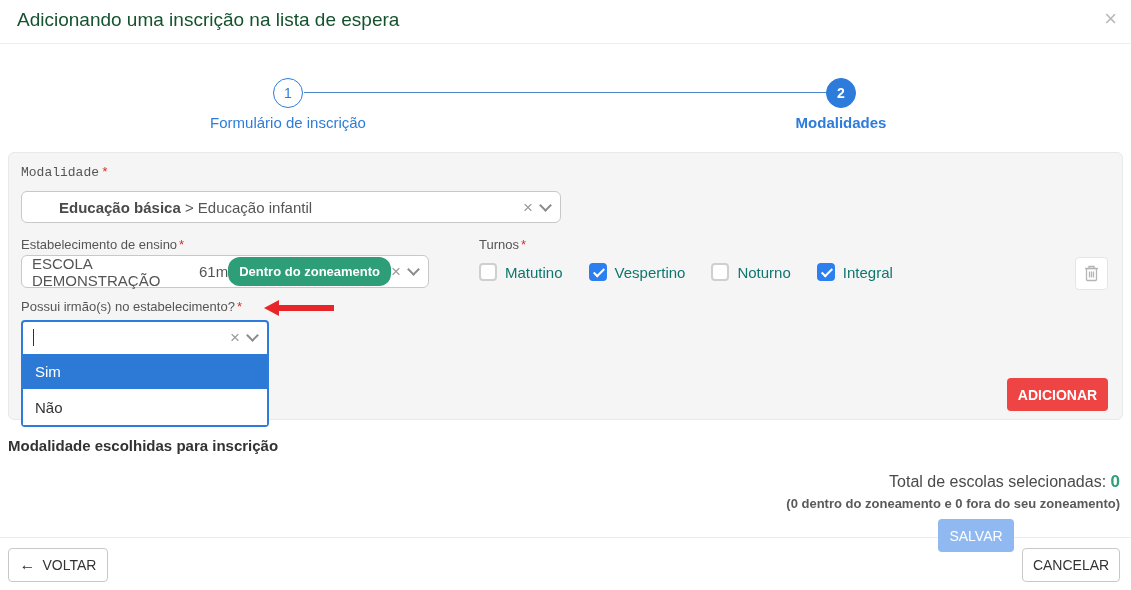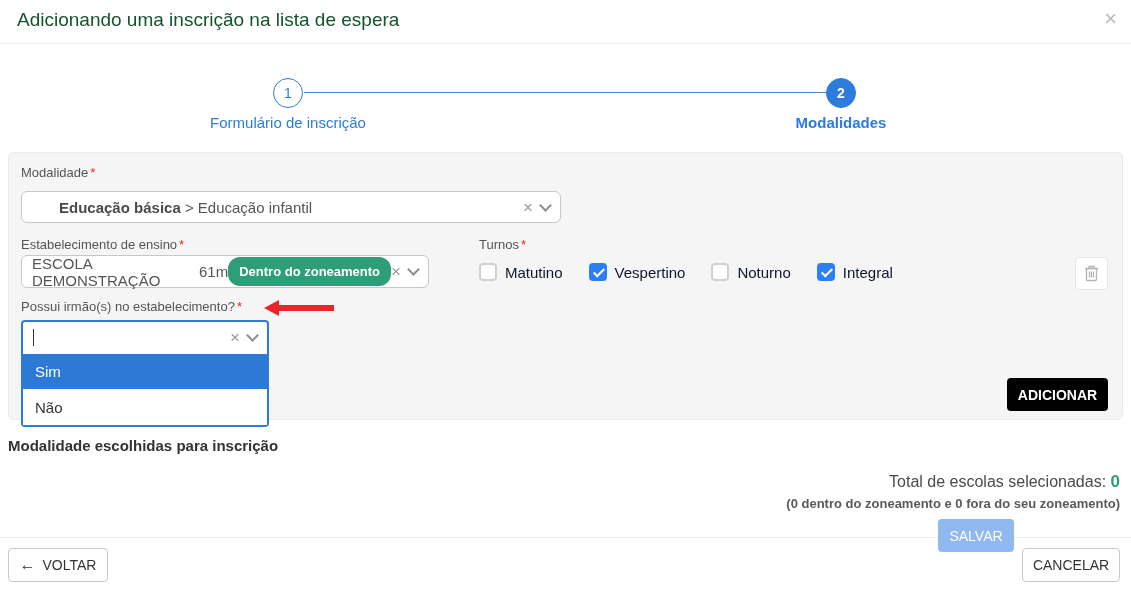--- a/index.html
+++ b/index.html
@@ -36,21 +36,21 @@
   .clear-x { color:#9a9a9a; font-size:17px; line-height:1; cursor:pointer; }
   .chev { width:9px; height:9px; border-left:2px solid #8b8b8b; border-bottom:2px solid #8b8b8b;
      transform:rotate(-45deg); margin-top:-4px; cursor:pointer; }
   .bold-part { font-weight:bold; color:#4a4a4a; }
 
   .badge { background:#2e9e79; color:#fff; font-size:13px; font-weight:bold;
      padding:7px 11px; border-radius:12px; white-space:nowrap; margin-left:auto; }
 
   
   .turnos-row { position:absolute; left:470px; top:110px; display:flex; align-items:center; gap:26px; }
-  .cb-item { display:flex; align-items:center; gap:8px; font-size:15px; color:#0f172a; cursor:pointer; }
+  .cb-item { display:flex; align-items:center; gap:8px; font-size:15px; color:#0f766e; cursor:pointer; }
   .cb { width:18px; height:18px; border-radius:4px; border:2px solid #cfcfcf; background:#fff; position:relative; }
   .cb.checked { background:#2d7ff0; border-color:#2d7ff0; }
   .cb.checked::after { content:""; position:absolute; left:5px; top:1px; width:4px; height:9px;
      border-right:2px solid #fff; border-bottom:2px solid #fff; transform:rotate(45deg); }
 
   
   .trash-btn { position:absolute; right:14px; top:104px; width:33px; height:33px; background:#fff;
      border:1px solid #e5e5e5; border-radius:4px; display:flex; align-items:center; justify-content:center; cursor:pointer; }
 
   
@@ -64,21 +64,21 @@
      border-radius:4px; background:#fff; z-index:5; }
   .combo-input { height:31px; display:flex; align-items:center; padding:0 10px; border-bottom:1px solid #fff; }
   .caret { width:1px; height:17px; background:#333; }
   .combo-option { height:36px; display:flex; align-items:center; padding:0 12px; font-size:15px;
      border-top:1px solid #fff; cursor:pointer; }
   .opt-sim { background:#2d7ad6; color:#fff; }
   .opt-nao { background:#fff; color:#333; }
 
   .btn { display:flex; align-items:center; justify-content:center; border-radius:4px; font-size:14px; cursor:pointer; }
   .adicionar-btn { position:absolute; right:14px; bottom:8px; width:101px; height:33px;
-     background:#000000; color:#fff; font-weight:bold; border:none; }
+     background:#ef4444; color:#fff; font-weight:bold; border:none; }
 
   
   .chosen-heading { position:absolute; left:8px; top:437px; font-size:15px; font-weight:bold; color:#333; }
   .total-line { position:absolute; right:11px; top:472px; font-size:16px; color:#4a4a4a; }
   .total-zero { color:#2e9e79; font-weight:bold; font-size:17px; }
   .total-detail { position:absolute; right:11px; top:496px; font-size:13px; font-weight:bold; color:#5a5a5a; }
 
   
   .footer-divider { position:absolute; left:0; top:537px; width:1131px; height:1px; background:#ececec; }
   .voltar-btn { position:absolute; left:8px; top:548px; width:100px; height:34px;
@@ -103,21 +103,21 @@
     <span>1</span>
   </div>
   <div class="step-circle step-2">
     <span>2</span>
   </div>
   <div class="step-label step-label-1">Formulário de inscrição</div>
   <div class="step-label step-label-2">Modalidades</div>
 
   <div class="panel">
 
-    <div class="field-label" style="left:12px; top:12px;">
+    <div class="field-label" style="left:12px; top:12px;font-family:Liberation Mono, monospace;">
       <span>Modalidade</span><span class="req">*</span>
     </div>
     <div class="select-box sel-modalidade">
       <span class="bold-part">Educação básica</span>
       <span style="white-space:pre;"> &gt; Educação infantil</span>
       <span class="sel-controls">
         <span class="clear-x">×</span>
         <span class="chev"></span>
       </span>
     </div>

